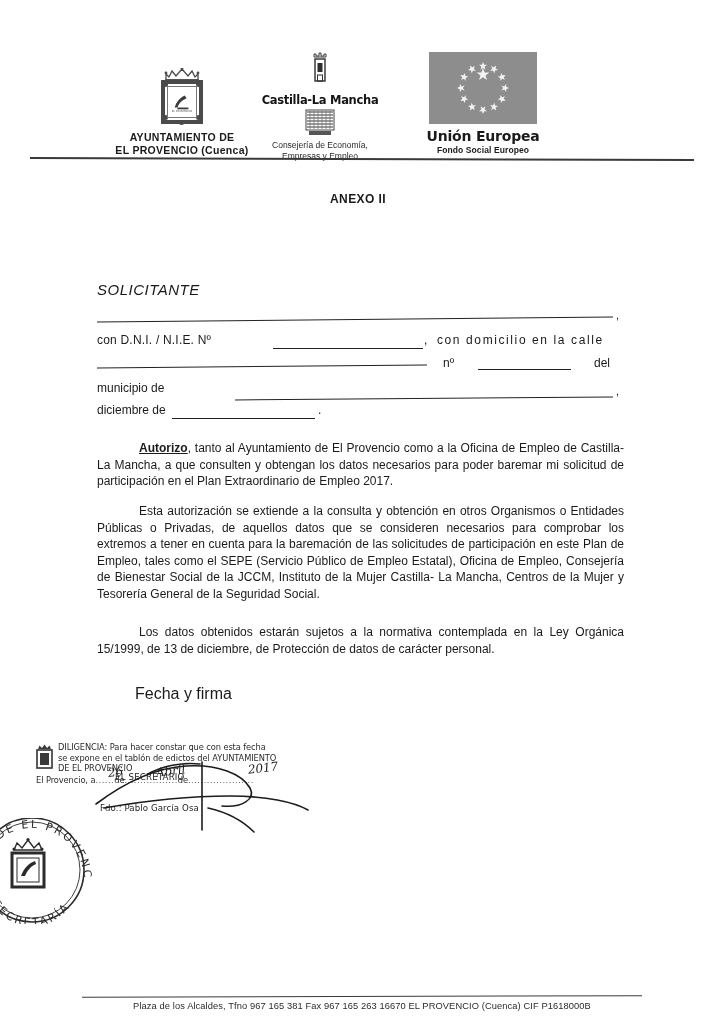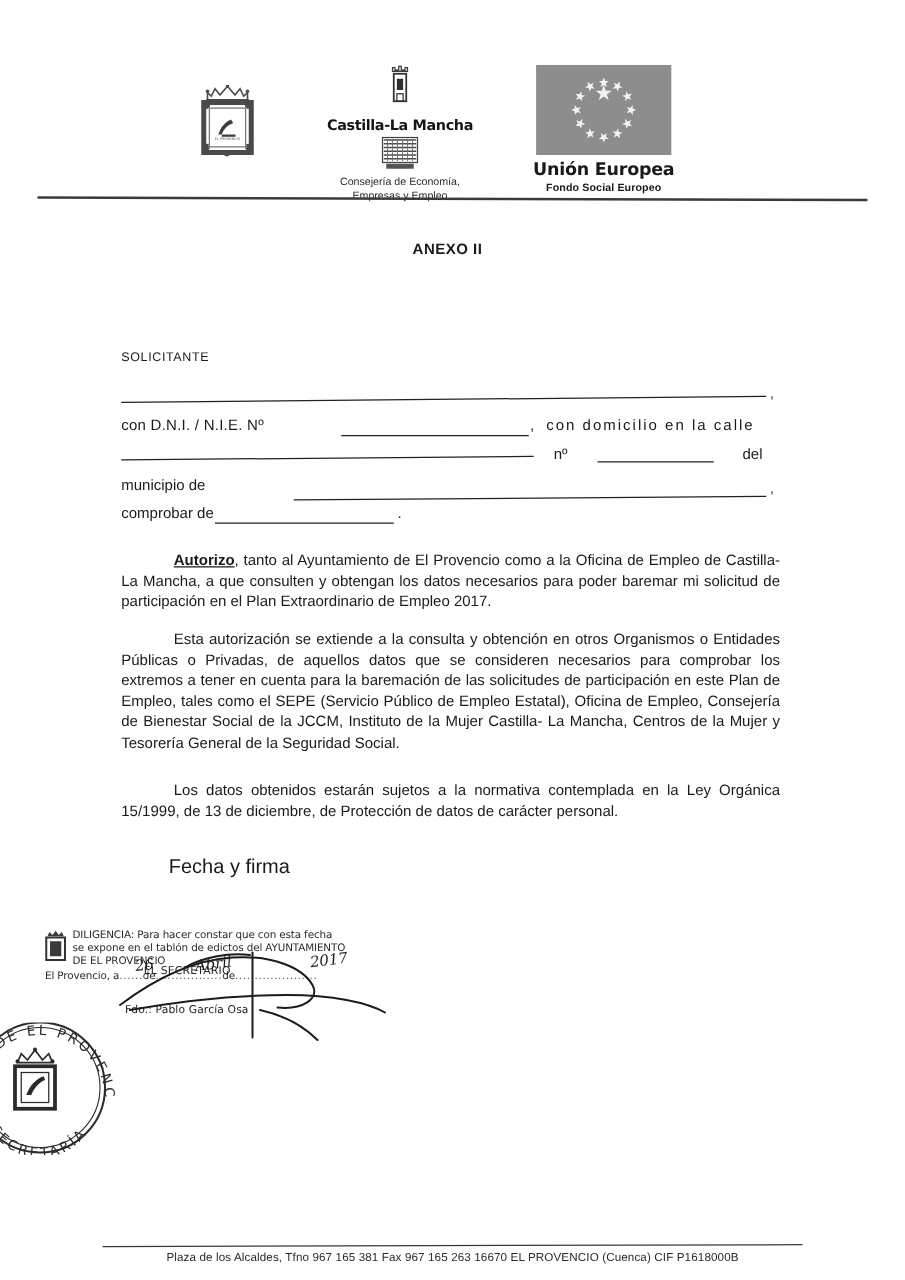--- a/index.html
+++ b/index.html
@@ -105,21 +105,21 @@
   }
   .doc-title {
     position: absolute; left: 103px; top: 218px; width: 521px;
     font-size: 12.2px; font-weight: bold;
     line-height: 18px;
     text-align: justify;
     letter-spacing: 0.1px;
   }
   .solicitante {
     position: absolute; left: 97px; top: 281px;
-    font-size: 10px; letter-spacing: 0.5px;
+    font-size: 15px; letter-spacing: 0.5px; font-style: italic;
   }
 
   
   .form-area { position: absolute; left: 0; top: 305px; width: 724px; height: 120px; }
   .fline {
     position: absolute;
     border-bottom: 1px solid #222;
     height: 0;
   }
   .ftext {
@@ -237,20 +237,24 @@
           <div class="crest-nub" style="left:20px; top:52px;"></div>
           <div class="shield-inner">
             <svg viewBox="0 0 26 24" width="24" height="22" xmlns="http://www.w3.org/2000/svg">
               <path d="M5 18 C7 12 10 8 16 5 L18 8 L14 10 C11 12 9 15 8 18 Z" fill="#3d3d3d"></path>
               <path d="M8 18 L20 18 L20 20 L8 20 Z" fill="#3d3d3d"></path>
               <text x="13" y="23" font-size="3" text-anchor="middle" fill="#555" font-family="DejaVu Sans, sans-serif">EL PROVENCIO</text>
             </svg>
           </div>
         </div>
       </div>
+      <div class="logo-caption">
+        <div>AYUNTAMIENTO DE</div>
+        <div>EL PROVENCIO (Cuenca)</div>
+      </div>
     </div>
 
     <div class="logo-block logo-eu">
       <div class="eu-flag">
         <svg width="108" height="72" viewBox="0 0 108 72" xmlns="http://www.w3.org/2000/svg">
           <rect width="108" height="72" fill="#8d8d8d"></rect>
           <g fill="#f2f2f2">
             <polygon points="54,16 55.6,20.6 60.4,20.6 56.5,23.5 58,28.1 54,25.2 50,28.1 51.5,23.5 47.6,20.6 52.4,20.6"></polygon>
             <polygon points="67,19.5 68.6,24.1 73.4,24.1 69.5,27 71,31.6 67,28.7 63,31.6 64.5,27 60.6,24.1 65.4,24.1" transform="translate(-0.5,0) scale(1) " opacity="0"></polygon>
           </g>
@@ -356,21 +360,21 @@
 
     <div class="fline" style="left:97px; top:61px; width:330px; transform:rotate(-0.5deg);"></div>
     <div class="ftext" style="left:443px; top:51px;">nº</div>
     <div class="fline" style="left:478px; top:64px; width:93px;"></div>
     <div class="ftext" style="left:594px; top:51px;">del</div>
 
     <div class="ftext" style="left:97px; top:76px;text-align:center;">municipio      de</div>
     <div class="fline" style="left:235px; top:93px; width:378px; transform:rotate(-0.45deg);"></div>
     <div class="ftext" style="left:616px; top:80px; font-size:11px;">,</div>
 
-    <div class="ftext" style="left:97px; top:98px;">comprobar de</div>
+    <div class="ftext" style="left:97px; top:98px;">diciembre de</div>
     <div class="fline" style="left:172px; top:113px; width:143px;"></div>
     <div class="ftext" style="left:318px; top:98px;">.</div>
   </div>
 
   <div class="para p1">
     <span class="indent"></span><b>Autorizo</b><span>, tanto al Ayuntamiento de El Provencio como a la Oficina de Empleo de Castilla- La Mancha, a que consulten y obtengan los datos necesarios para poder baremar mi solicitud de participación en el Plan Extraordinario de Empleo 2017.</span>
   </div>
 
   <div class="para p2">
     <span class="indent"></span><span>Esta autorización se extiende a la consulta y obtención en otros Organismos o Entidades Públicas o Privadas, de aquellos datos que se consideren necesarios para comprobar los extremos a tener en cuenta para la baremación de las solicitudes de participación en este Plan de Empleo, tales como el SEPE (Servicio Público de Empleo Estatal), Oficina de Empleo, Consejería de Bienestar Social de la JCCM, Instituto de la Mujer Castilla- La Mancha, Centros de la Mujer y Tesorería General de la Seguridad Social.</span>

